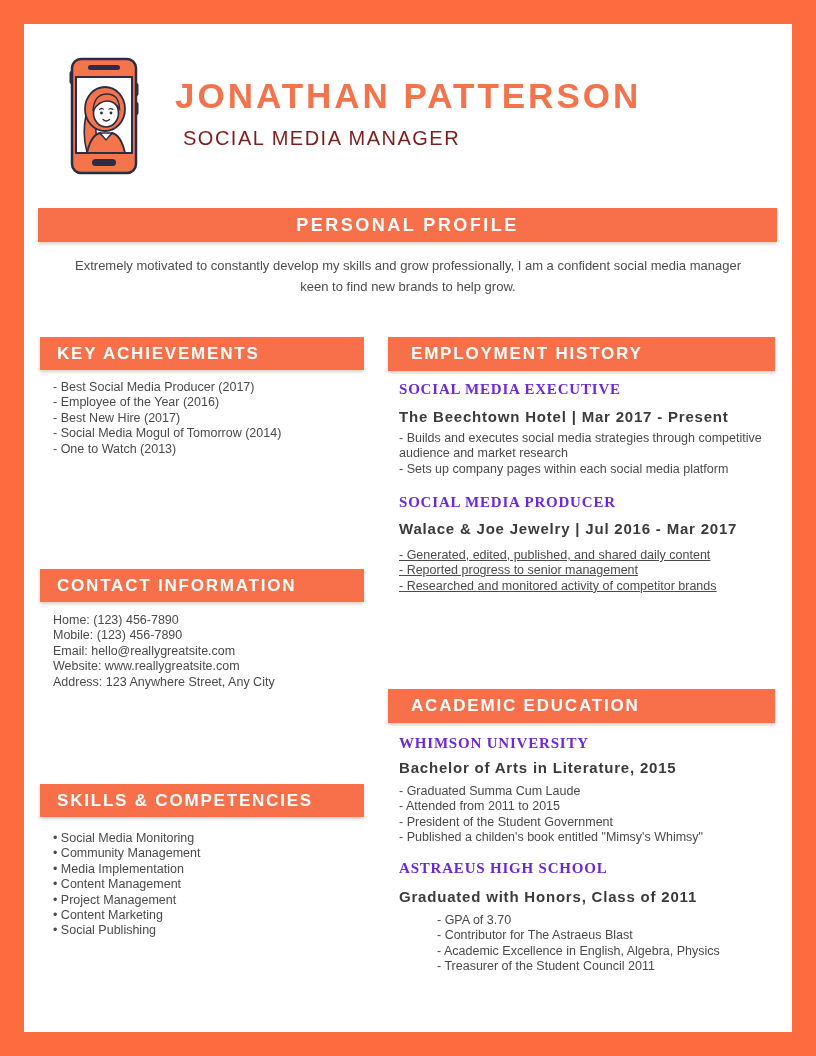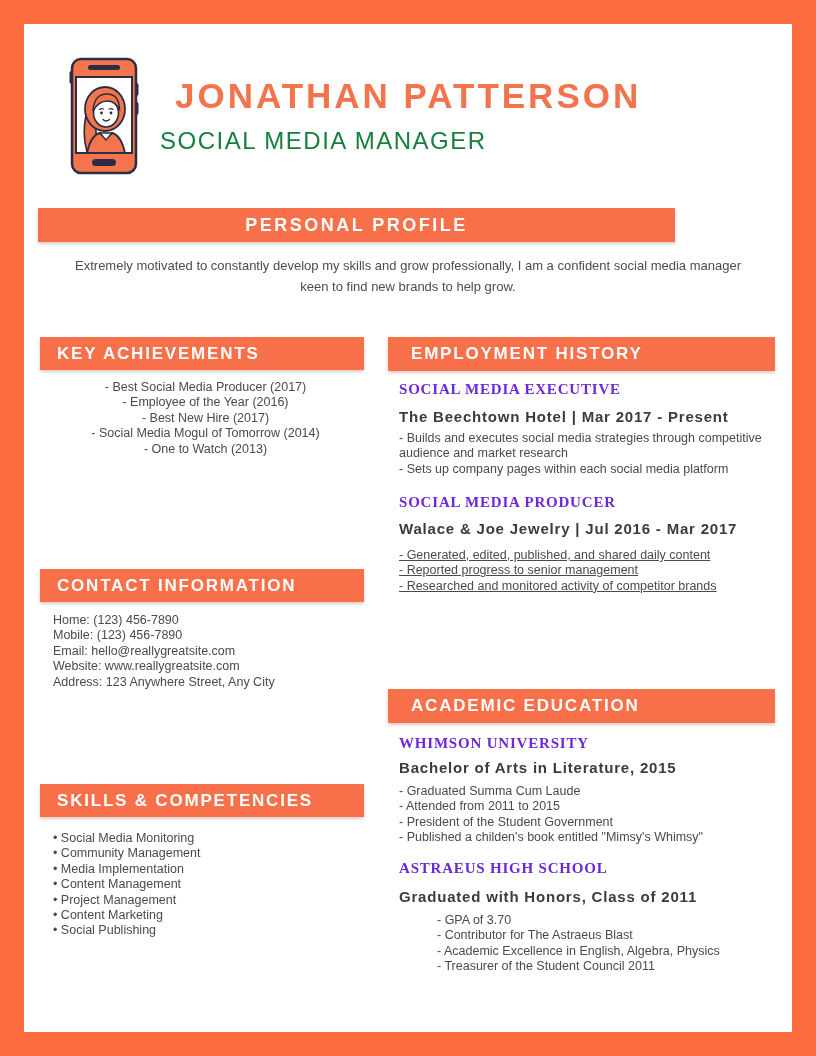--- a/index.html
+++ b/index.html
@@ -21,37 +21,37 @@
   .abs { position: absolute; }
 
   .name {
     left: 175px; top: 76px;
     font-size: 35px; font-weight: 800;
     letter-spacing: 3px;
     color: #F3744C;
     white-space: nowrap;
   }
   .subtitle {
-    left: 160px; top: 127px;
-    font-size: 24px; font-weight: 400;
+    left: 183px; top: 127px;
+    font-size: 20px; font-weight: 400;
     letter-spacing: 1.5px;
-    color: #15803d;
+    color: #7f1d1d;
     white-space: nowrap;
   }
 
   .banner {
     background: #F7704A;
     color: #ffffff;
     font-weight: 700;
     letter-spacing: 1.8px;
     box-shadow: 0 2px 3px rgba(130, 60, 35, 0.25);
     white-space: nowrap;
   }
   .banner-center {
-    left: 38px; top: 208px; width: 637px; height: 34px;
+    left: 38px; top: 208px; width: 739px; height: 34px;
     line-height: 34px; text-align: center;
     font-size: 18px; letter-spacing: 2.5px;
   }
   .banner-left  { left: 40px;  width: 324px; height: 33px; line-height: 33px; padding-left: 17px; font-size: 17px; }
   .banner-right { left: 388px; width: 387px; height: 34px; line-height: 34px; padding-left: 23px; font-size: 17px; }
 
   .profile-text {
     left: 68px; top: 255px; width: 680px;
     text-align: center;
     font-size: 13px; line-height: 1.62;
@@ -110,21 +110,21 @@
     </g>
   </svg>
 
   <div class="abs name">JONATHAN PATTERSON</div>
   <div class="abs subtitle">SOCIAL MEDIA MANAGER</div>
 
   <div class="abs banner banner-center">PERSONAL PROFILE</div>
   <p class="abs profile-text">Extremely motivated to constantly develop my skills and grow professionally, I am a confident social media manager keen to find new brands to help grow.</p>
 
   <div class="abs banner banner-left" style="top:337px;">KEY ACHIEVEMENTS</div>
-  <div class="abs list left-list" style="top:380px;text-align:center;">
+  <div class="abs list left-list" style="top:380px;">
     <div>- Best Social Media Producer (2017)</div>
     <div>- Employee of the Year (2016)</div>
     <div>- Best New Hire (2017)</div>
     <div>- Social Media Mogul of Tomorrow (2014)</div>
     <div>- One to Watch (2013)</div>
   </div>
 
   <div class="abs banner banner-left" style="top:569px;">CONTACT INFORMATION</div>
   <div class="abs list left-list" style="top:613px;">
     <div>Home: (123) 456-7890</div>

